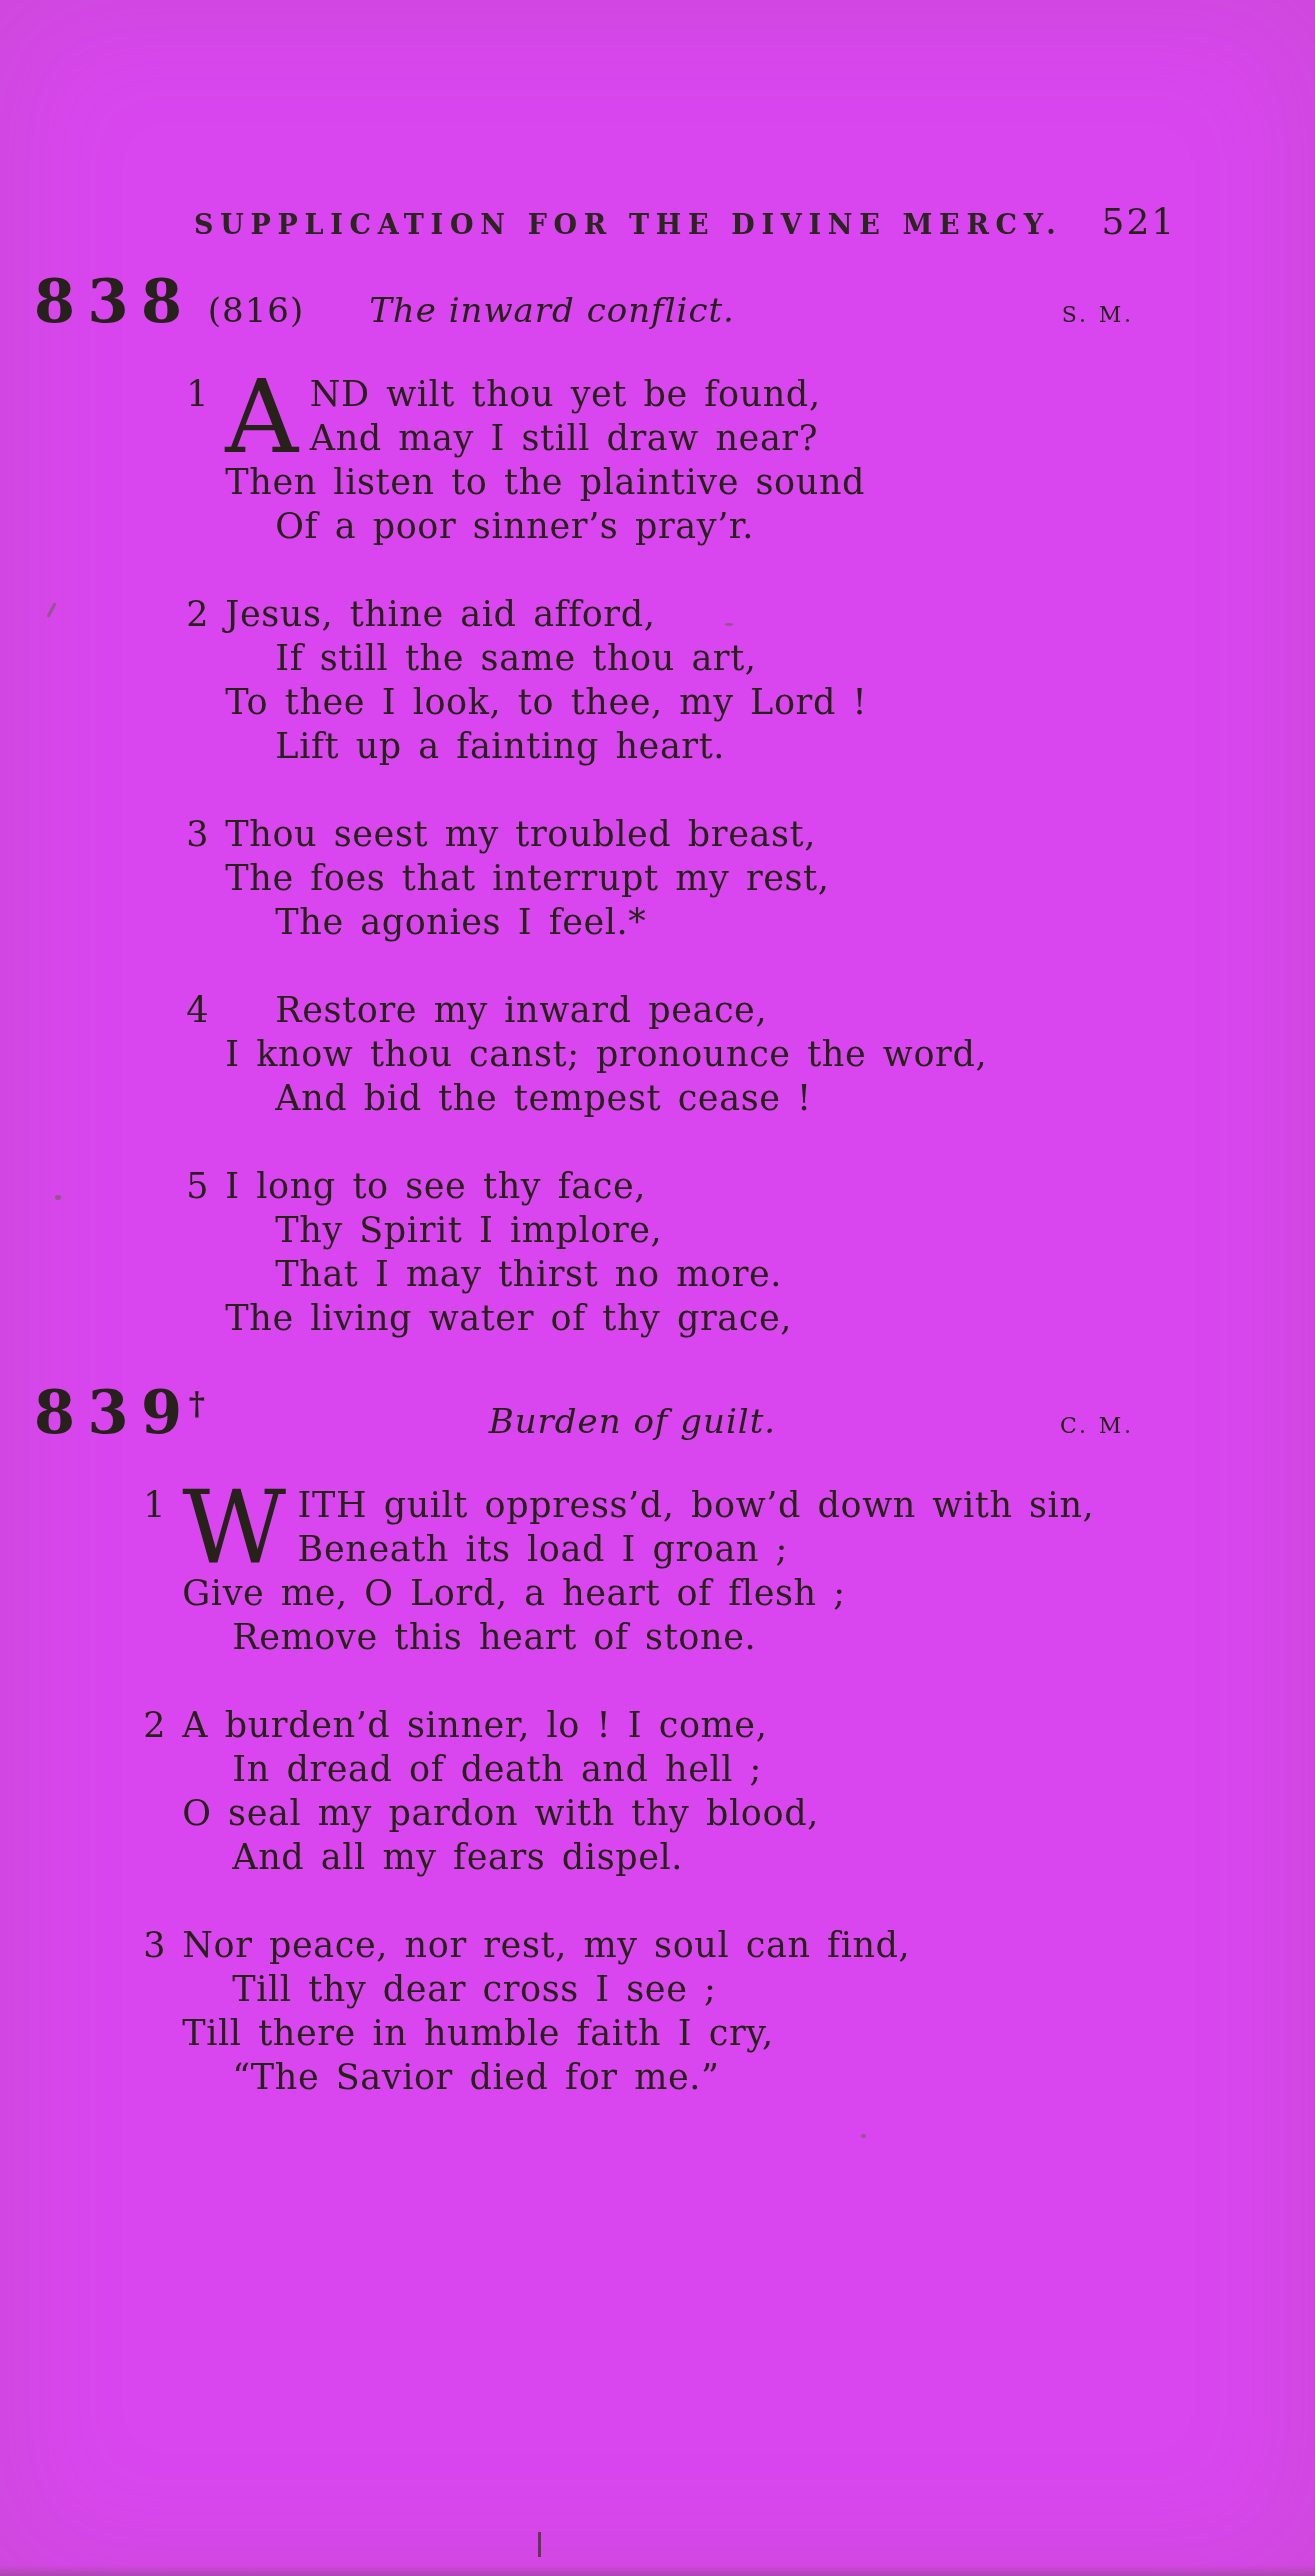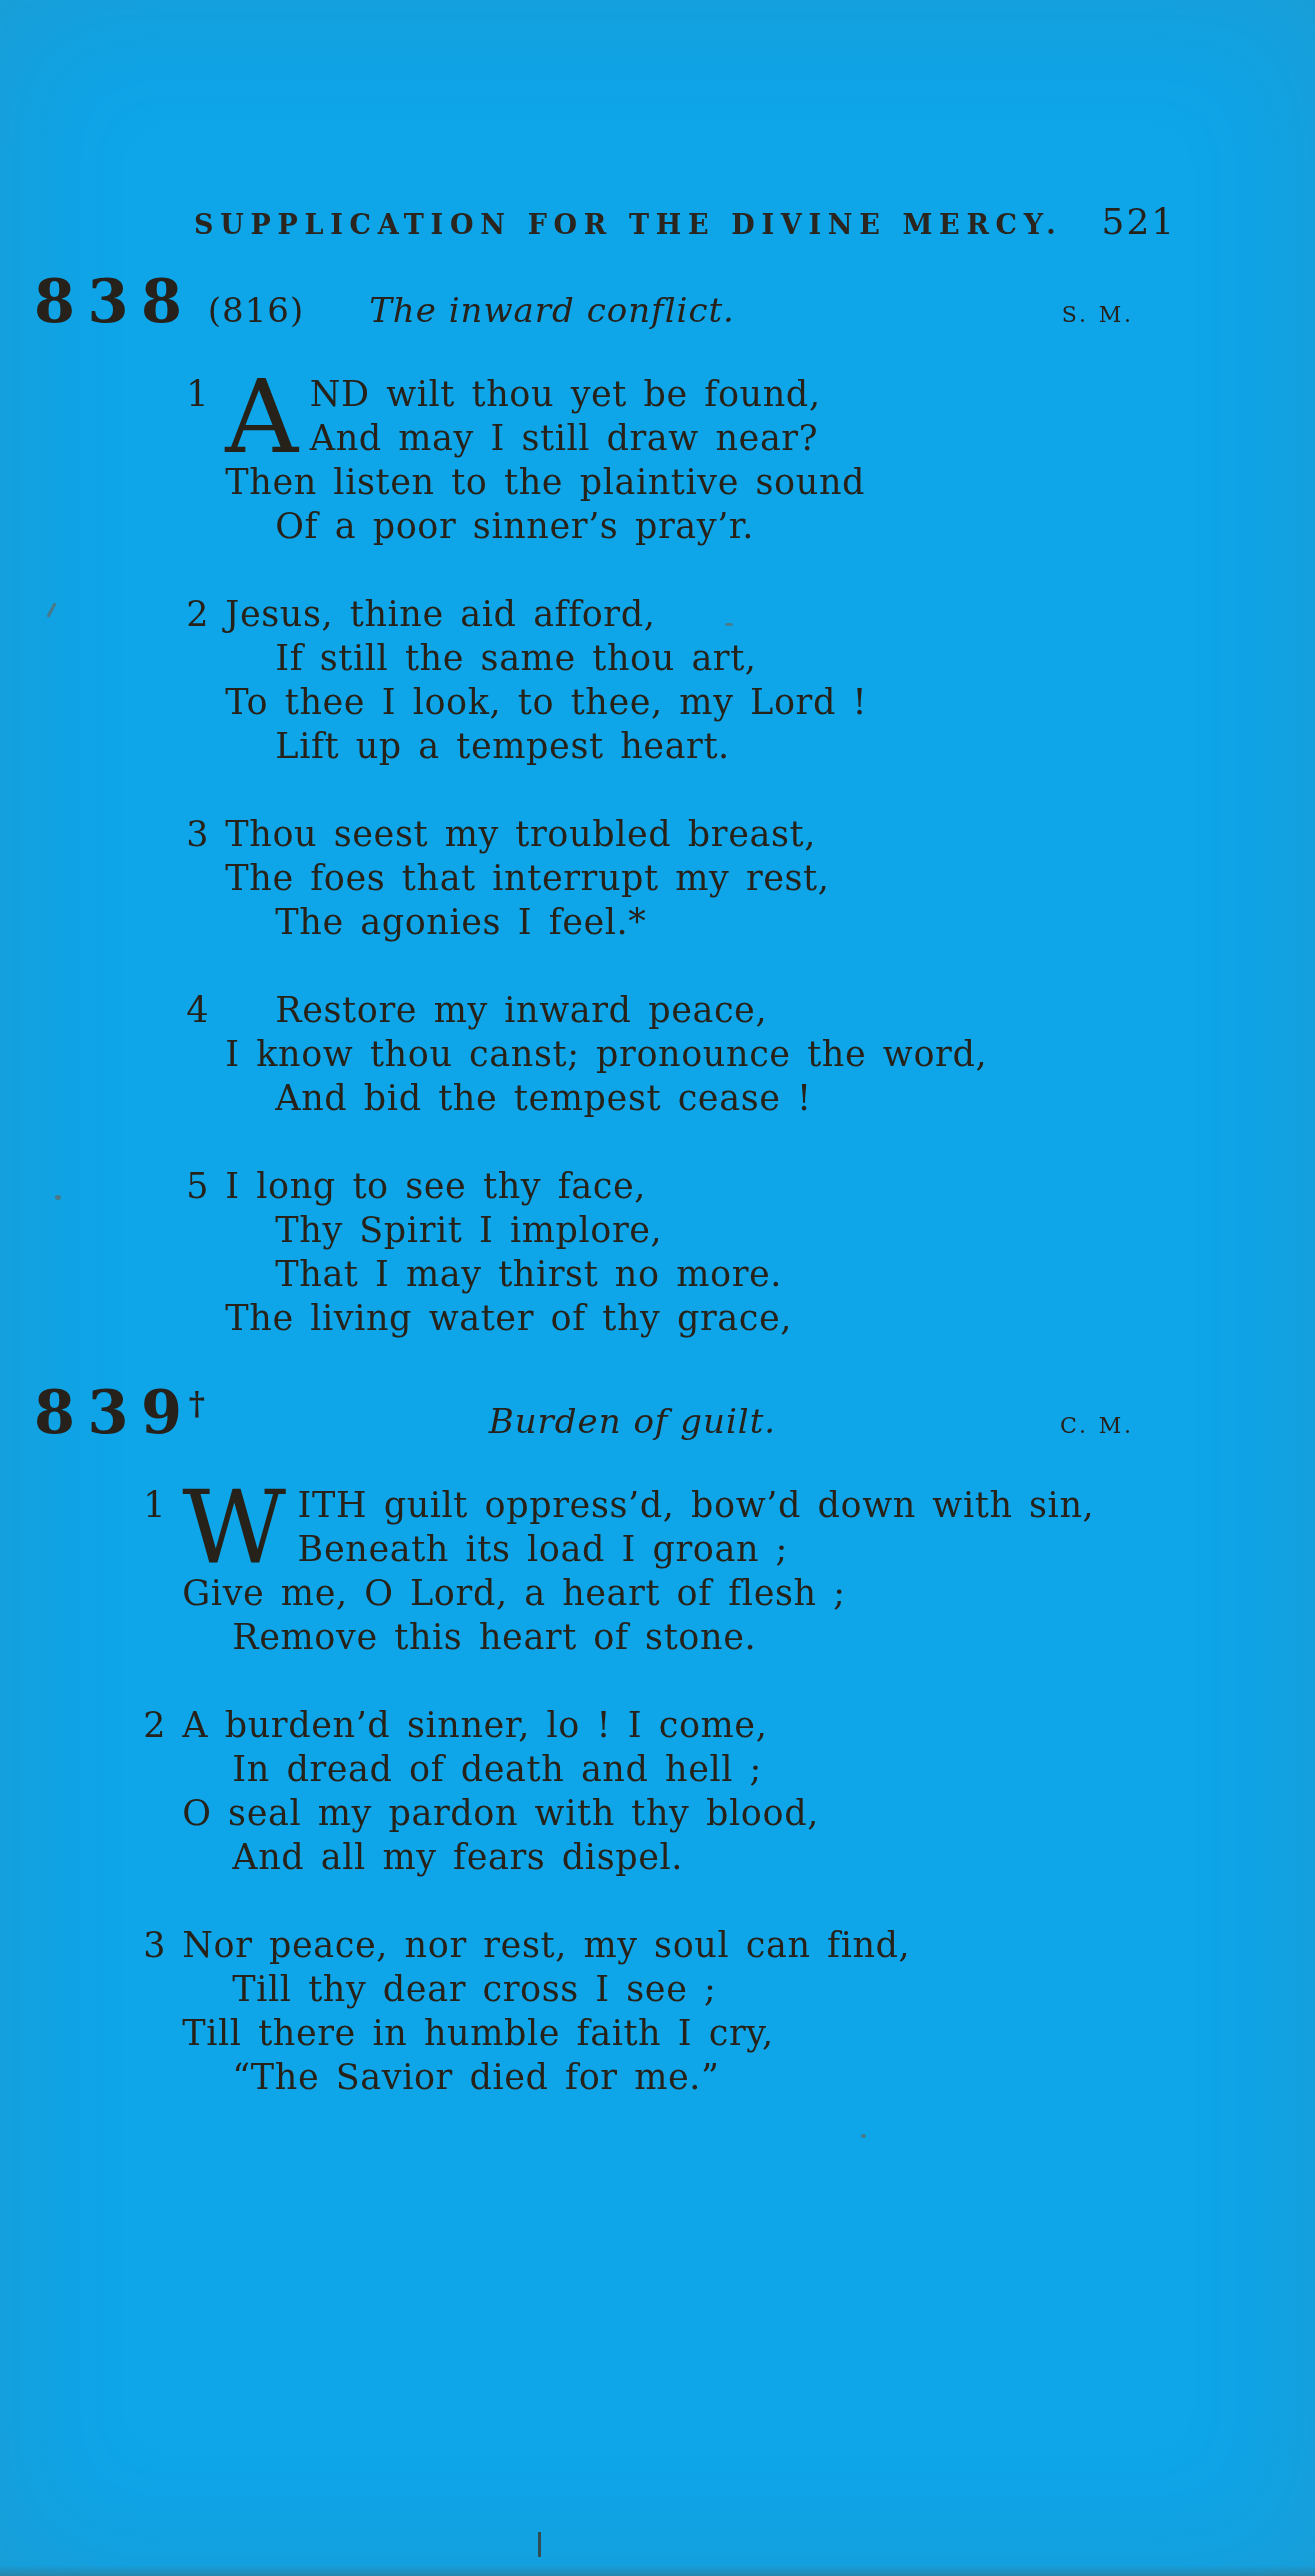--- a/index.html
+++ b/index.html
@@ -6,21 +6,21 @@
   html, body { margin: 0; padding: 0; }
   body {
     background: #d8d3c5;
     font-family: "DejaVu Serif", serif;
   }
   .page {
     position: relative;
     width: 1316px;
     height: 2576px;
     margin: 0 auto;
-    background: #0ea5e9;
+    background: #d946ef;
     box-shadow: inset 0 0 134px rgba(120, 100, 70, 0.14);
     color: #26211b;
     overflow: hidden;
   }
   .page::after {
     content: "";
     position: absolute;
     left: 0; right: 0; bottom: 0; height: 11.5px;
     background: linear-gradient(to bottom, rgba(0,0,0,0), rgba(80,70,50,0.28));
   }
@@ -171,21 +171,21 @@
           <div class="vline even">Of a poor sinner’s pray’r.</div>
         </div>
       </div>
 
       <div class="verse">
         <div class="verse-num">2</div>
         <div class="verse-lines">
           <div class="vline odd">Jesus, thine aid afford,</div>
           <div class="vline even">If still the same thou art,</div>
           <div class="vline odd">To thee I look, to thee, my Lord !</div>
-          <div class="vline even">Lift up a tempest heart.</div>
+          <div class="vline even">Lift up a fainting heart.</div>
         </div>
       </div>
 
       <div class="verse">
         <div class="verse-num">3</div>
         <div class="verse-lines">
           <div class="vline odd">Thou seest my troubled breast,</div>
           <div class="vline odd">The foes that interrupt my rest,</div>
           <div class="vline even">The agonies I feel.*</div>
         </div>

